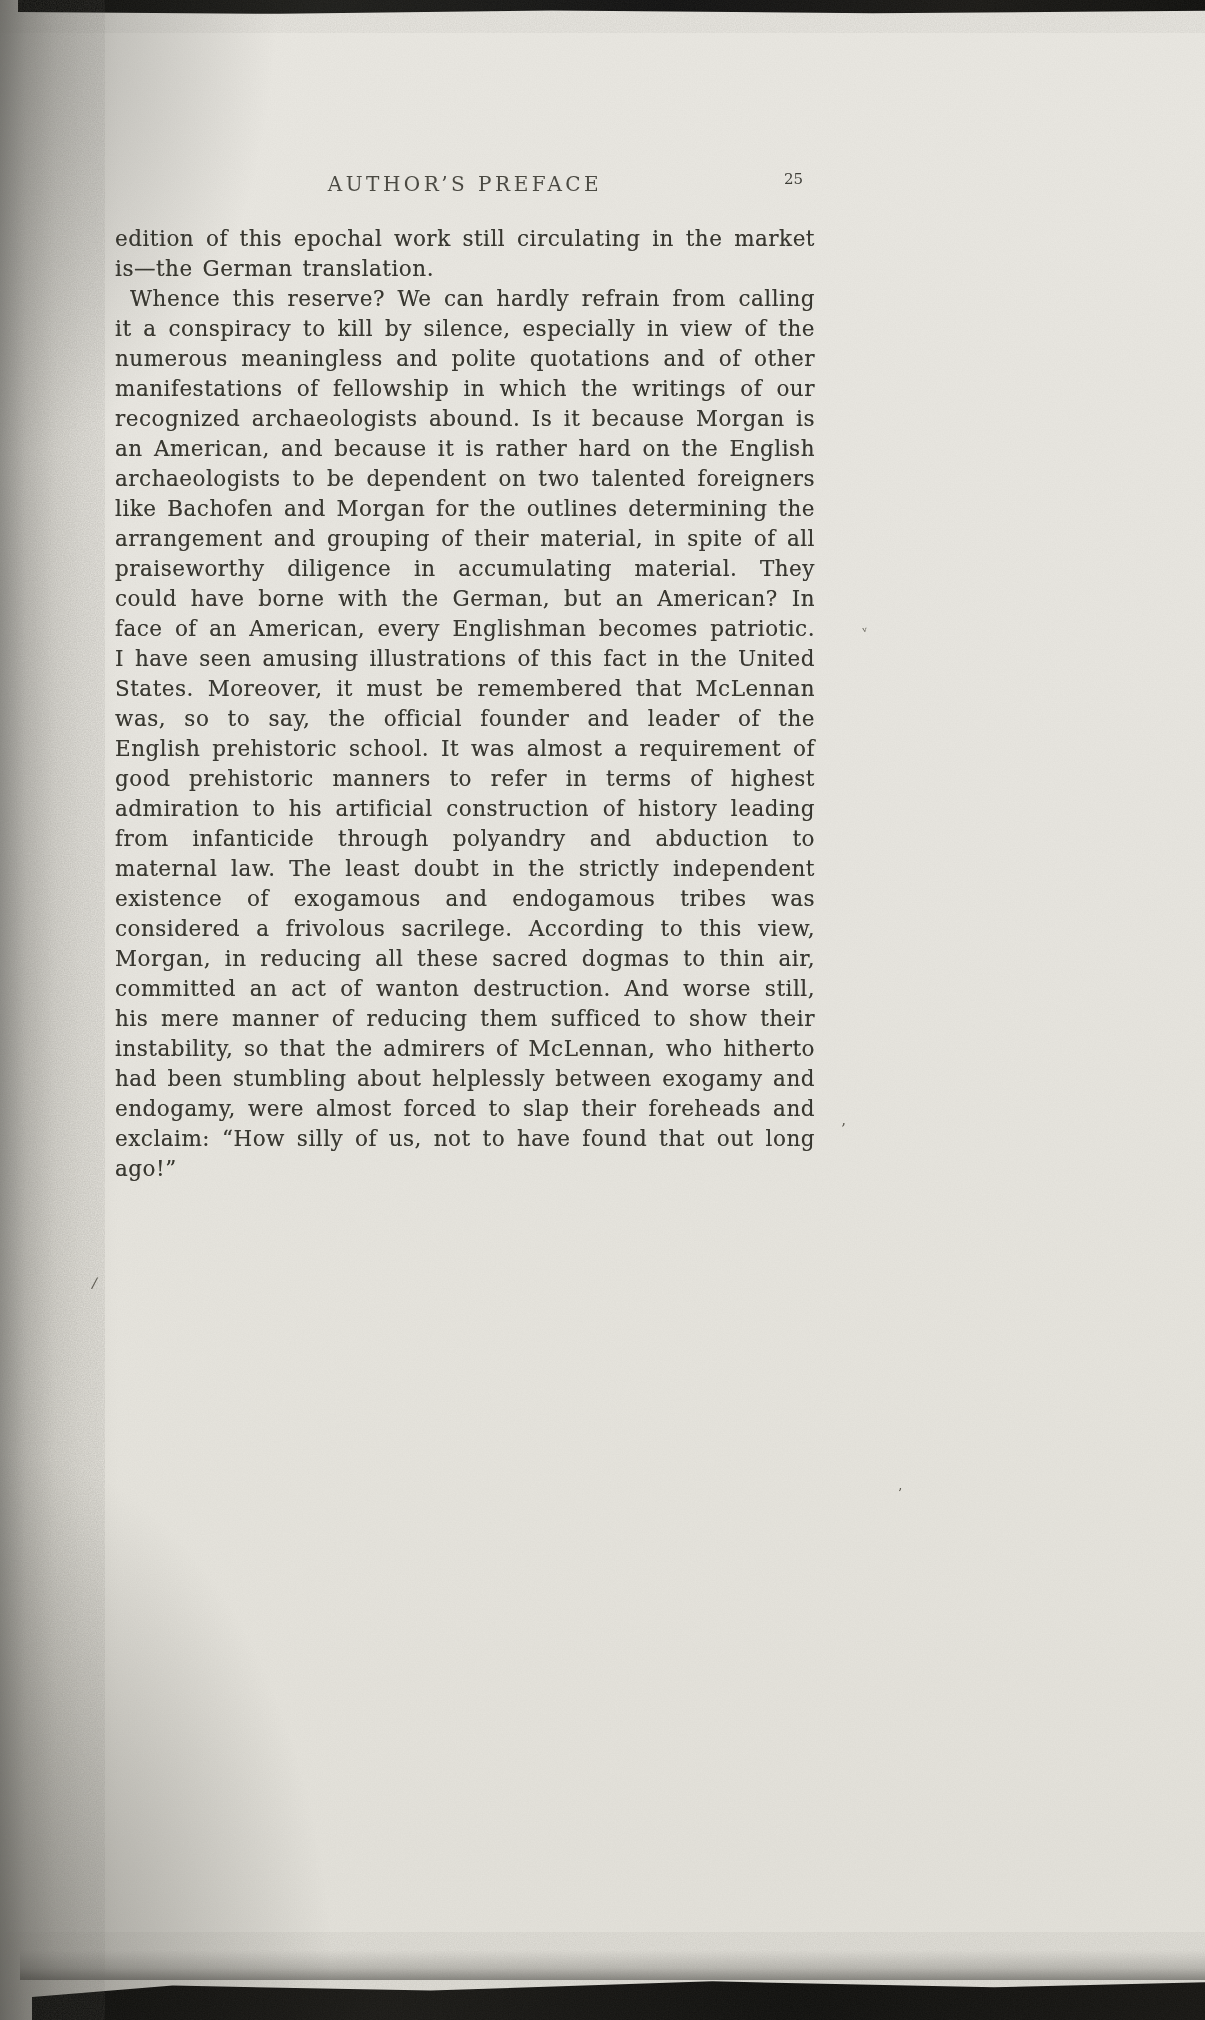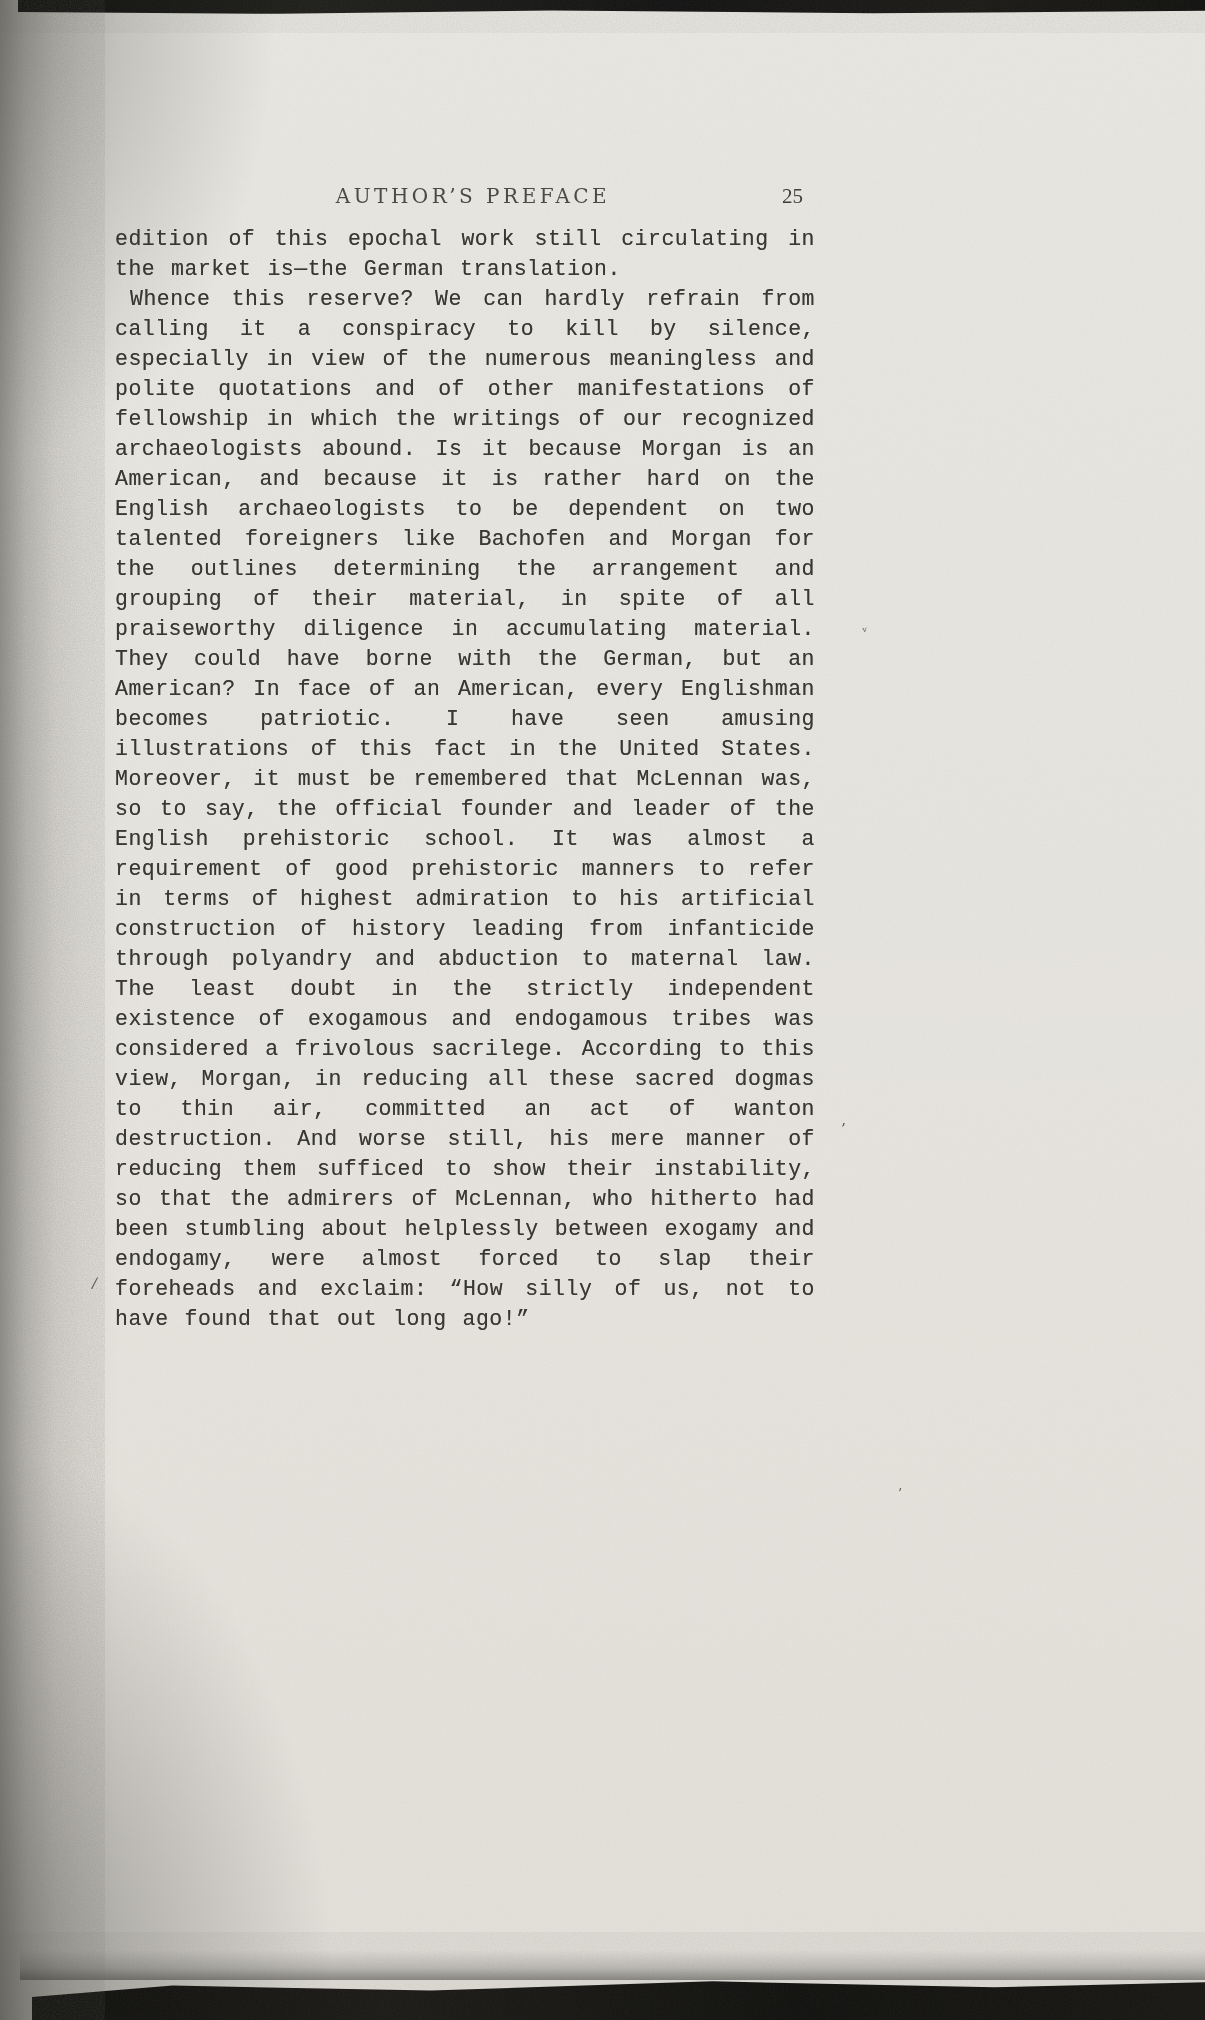--- a/index.html
+++ b/index.html
@@ -88,46 +88,43 @@
     filter: blur(0.25px);
   }
   .header {
     position: relative;
     height: 42px;
     margin-bottom: 14px;
   }
   .header-title {
     position: absolute;
     left: 50%;
-    top: 16px;
+    top: 4px;
     transform: translateX(-50%);
     white-space: nowrap;
     font-size: 20px;
     letter-spacing: 3.5px;
     color: #4a4942;
-    margin-left: 8px;
   }
   .header-num {
     position: absolute;
     right: 12px;
-    top: 16px;
-    font-size: 21px;
+    top: 2px;
+    font-size: 15px;
     color: #3d3c36;
-    font-family: Liberation Serif, serif;
   }
   .body p {
     margin: 0;
     font-size: 21.5px;
     line-height: 30px;
     letter-spacing: 0.5px;
     word-spacing: 2.5px;
     text-align: justify;
     color: #37362f;
     text-shadow: 0 0 0.6px rgba(55,54,47,0.55);
-    font-family: Liberation Mono, monospace;
   }
   .body p + p {
     text-indent: 15px;
   }
   
   .mark {
     position: absolute;
     color: #5d5a51;
     font-family: "DejaVu Serif", serif;
   }

